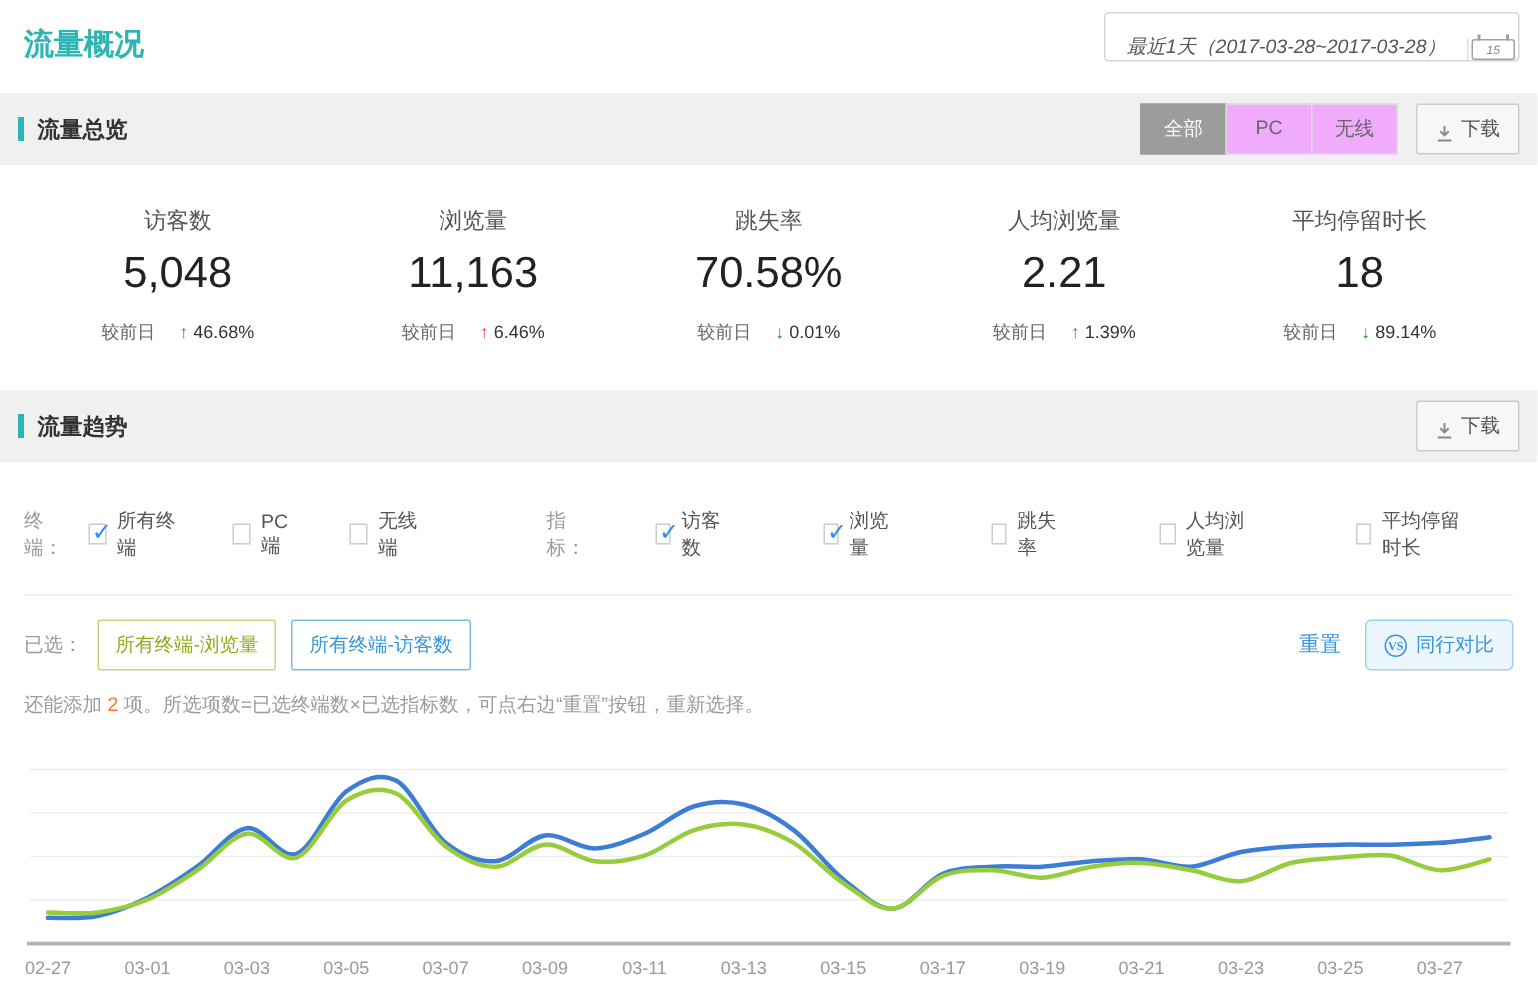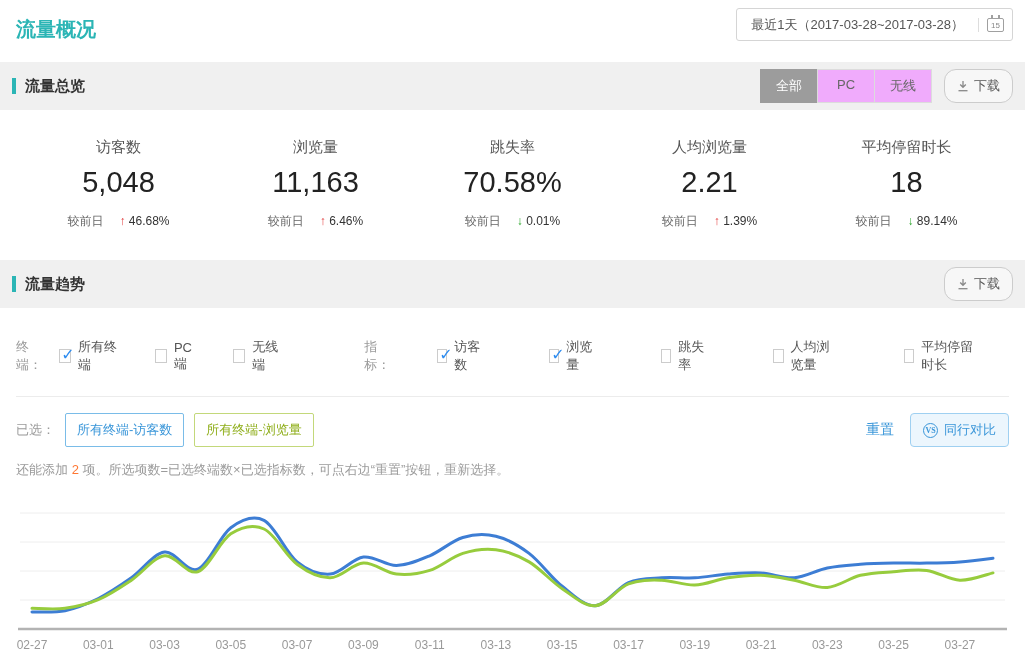--- a/index.html
+++ b/index.html
@@ -3,47 +3,47 @@
 <meta charset="utf-8">
 <style>
   * { box-sizing: border-box; margin: 0; padding: 0; }
   html,body { width: 1025px; height: 663px; background: #fff; overflow: hidden;
     font-family: "Liberation Sans", "DejaVu Sans", sans-serif; }
 
   
   .page-header { position: relative; height: 62px; background: #fff; padding: 16px 12px 0 16px; }
   .page-title { font-size: 20px; font-weight: bold; color: #2bb5b5; }
   .date-picker { position: absolute; right: 12px; top: 8px; height: 33px; display: flex;
-    align-items: center; border: 1px solid #d5d5d5; border-radius: 3px; background: #fff; }
+    align-items: flex-end; border: 1px solid #d5d5d5; border-radius: 3px; background: #fff; font-style: italic; }
   .date-btn { display: flex; align-items: center; padding: 0 14px; font-size: 13px; color: #555;
     cursor: pointer; white-space: nowrap; }
   .cal-btn { display: flex; align-items: center; justify-content: center; width: 34px;
     border-left: 1px solid #ddd; cursor: pointer; }
-  .cal-icon { position: relative; display: inline-block; width: 17px; height: 14px;
+  .cal-icon { position: relative; display: inline-block; width: 29px; height: 14px;
     border: 1px solid #a0a0a0; border-radius: 2px; margin-top: 0; }
   .cal-icon::before, .cal-icon::after { content: ""; position: absolute; top: -4px; left: 3px;
     width: 2px; height: 4px; background: #a0a0a0; }
   .cal-icon::after { left: auto; right: 3px; }
   .cal-num { position: absolute; bottom: 0; left: 0; right: 0; text-align: center;
     font-size: 8px; line-height: 10px; color: #888; }
 
   
   .band { height: 48px; background: #f0f0f0; display: flex; align-items: center; padding: 0 12px; }
   .band-title { display: flex; align-items: center; font-size: 15px; font-weight: bold; color: #333; }
   .accent { display: inline-block; width: 4px; height: 16px; background: #2bb5b5; margin-right: 9px; }
   .band-right { margin-left: auto; display: flex; align-items: center; gap: 12px; padding-left: 33px; }
 
   .tab-group { display: flex; }
   .tab { min-width: 58px; text-align: center; padding: 7px 0; font-size: 13px; color: #666;
     background: #f0abfc; border: 1px solid #dcdcdc; margin-left: -1px; cursor: pointer; }
   .tab:first-child { margin-left: 0; }
   .tab.active { background: #9c9c9c; border-color: #9c9c9c; color: #fff; }
 
-  .dl-btn { display: flex; align-items: center; gap: 5px; padding: 7px 12px; font-size: 13px;
-    color: #555; background: #f7f7f7; border: 1px solid #ccc; border-radius: 12px; cursor: pointer; }
+  .dl-btn { display: flex; align-items: flex-end; gap: 5px; padding: 7px 12px; font-size: 13px;
+    color: #555; background: #f7f7f7; border: 1px solid #ccc; border-radius: 2px; cursor: pointer; }
   .dl-icon { display: inline-flex; }
 
   
   .metrics { display: flex; justify-content: space-around; padding: 28px 20px 30px 20px; background: #fff; }
   .metric { text-align: center; min-width: 150px; }
   .metric-label { font-size: 15px; color: #555; }
   .metric-value { font-size: 29px; color: #222; margin-top: 9px; }
   .metric-compare { margin-top: 14px; font-size: 12px; color: #666; }
   .delta { margin-left: 16px; color: #333; }
   .arrow { font-weight: bold; font-size: 12px; }
@@ -200,22 +200,22 @@
       </label>
       <label class="cb">
         <span class="cb-box"></span>
         <span class="cb-label">平均停留时长</span>
       </label>
     </span>
   </div>
 
   <div class="selected-row">
     <span class="filter-label">已选：</span>
+    <span class="tag green">所有终端-浏览量</span>
     <span class="tag blue">所有终端-访客数</span>
-    <span class="tag green">所有终端-浏览量</span>
     <span class="selected-right">
       <span class="reset-link">重置</span>
       <span class="vs-btn">
         <span class="vs-circle">VS</span>
         <span>同行对比</span>
       </span>
     </span>
   </div>
 
   <div class="hint-row">

